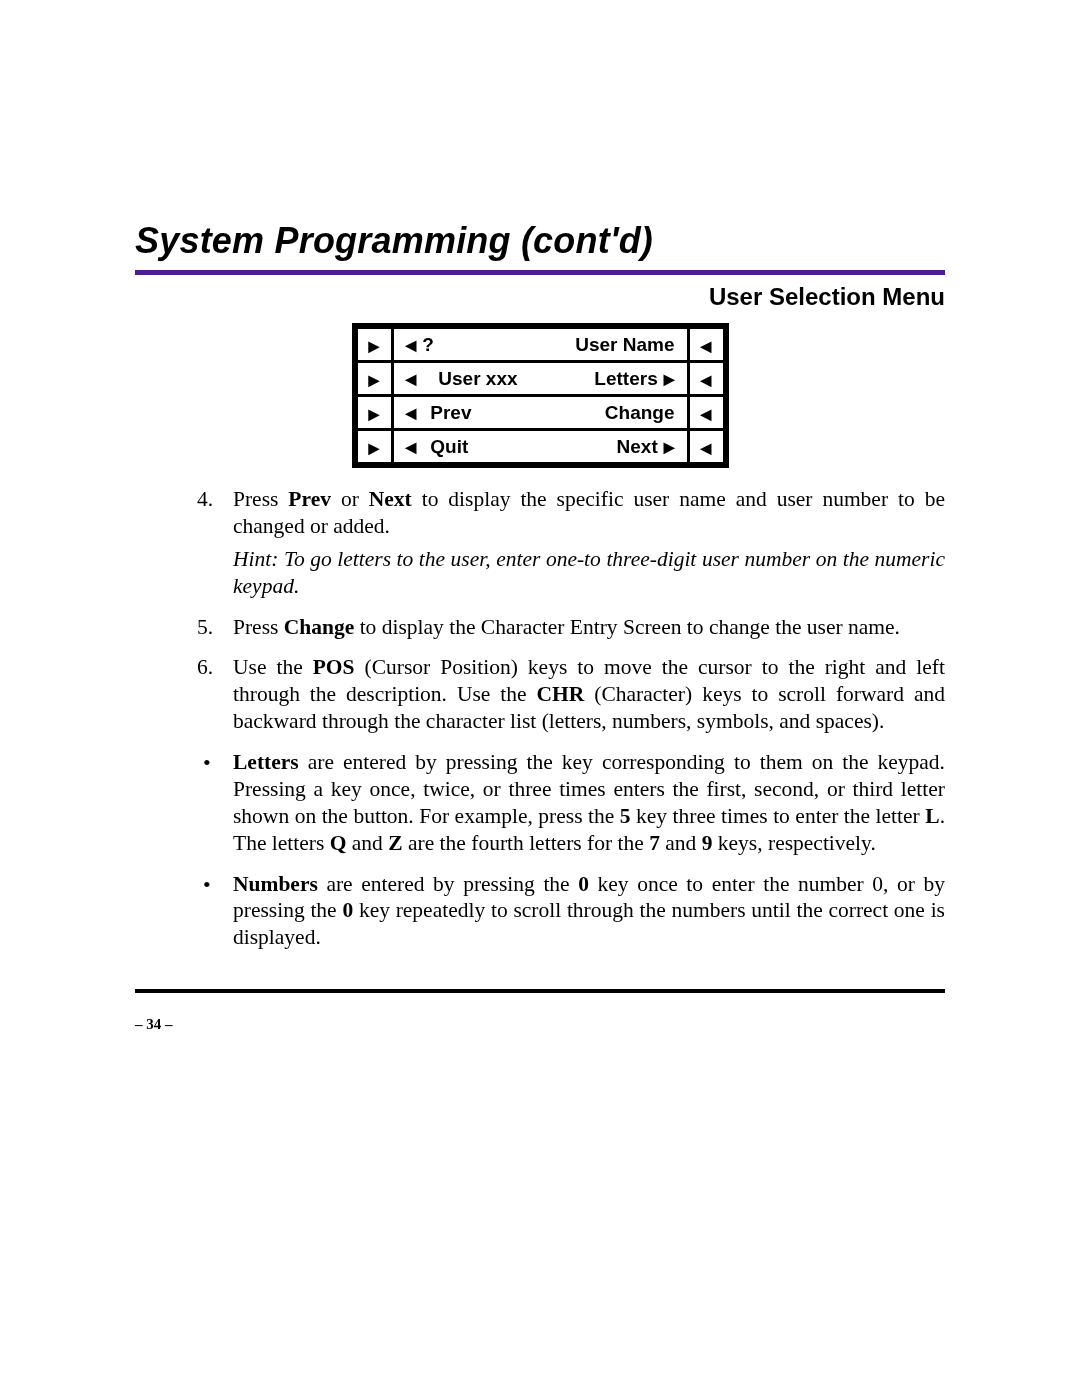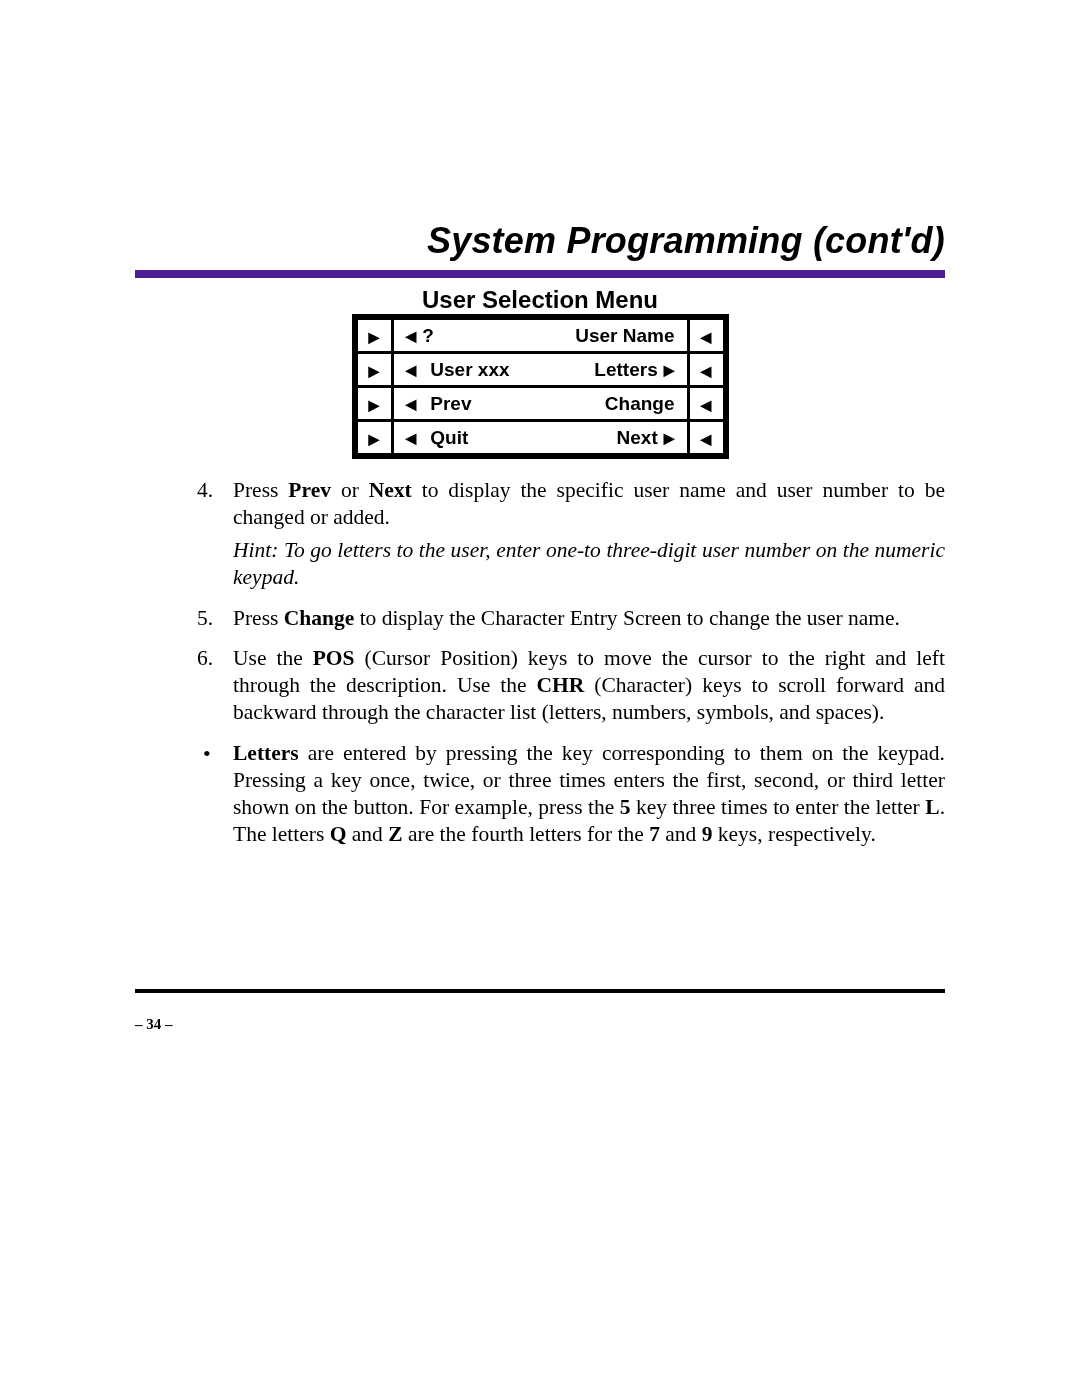--- a/index.html
+++ b/index.html
@@ -20,32 +20,32 @@
     padding: 220px 135px 0 135px;
   }
   .heading {
     font-family: Arial, Helvetica, sans-serif;
     font-style: italic;
     font-weight: bold;
     font-size: 36px;
     letter-spacing: 0.2px;
     margin: 0 0 6px 0;
     padding-bottom: 8px;
-    border-bottom: 8px solid #4c1d95;
-    text-align: right;
+    border-bottom: 5px solid #4c1d95;
   }
   .menu-wrap {
     text-align: center;
     margin-top: 8px;
   }
   .menu-title {
     font-family: Arial, Helvetica, sans-serif;
     font-weight: bold;
     font-size: 24px;
-    margin-bottom: 0;
+    margin-bottom: 12px;
+    text-align: right;
   }
   .lcd {
     display: inline-block;
     border: 3px solid #000;
     box-shadow: inset 2px 2px 0 #888, inset -2px -2px 0 #ccc;
     background: #fff;
   }
   .lcd table {
     border-collapse: collapse;
   }
@@ -174,21 +174,21 @@
                 </div>
               </td>
               <td class="btn"><span class="tri">◀</span></td>
             </tr>
             <tr>
               <td class="btn"><span class="tri">▶</span></td>
               <td class="mid">
                 <div class="midrow">
                   <div class="lgroup">
                     <span class="tri">◀</span>
-                    <span style="margin-left: 8px;">User xxx</span>
+                    <span style="margin-left: 16px;">User xxx</span>
                   </div>
                   <div class="rgroup">
                     <span>Letters</span>
                     <span class="tri">▶</span>
                   </div>
                 </div>
               </td>
               <td class="btn"><span class="tri">◀</span></td>
             </tr>
             <tr>
@@ -247,20 +247,23 @@
         <span class="num">6.</span>
         <span>Use the </span><b>POS</b><span> (Cursor Position) keys to move the cursor to the right and left through the description. Use the </span><b>CHR</b><span> (Character) keys to scroll forward and backward through the character list (letters, numbers, symbols, and spaces).</span>
       </li>
     </ol>
 
 
     <ul class="bullets">
       <li>
         <b>Letters</b><span> are entered by pressing the key corresponding to them on the keypad. Pressing a key once, twice, or three times enters the first, second, or third letter shown on the button. For example, press the </span><b>5</b><span> key three times to enter the letter </span><b>L</b><span>. The letters </span><b>Q</b><span> and </span><b>Z</b><span> are the fourth letters for the </span><b>7</b><span> and </span><b>9</b><span> keys, respectively.</span>
       </li>
+      <li>
+        <b>Numbers</b><span> are entered by pressing the </span><b>0</b><span> key once to enter the number 0, or by pressing the </span><b>0</b><span> key repeatedly to scroll through the numbers until the correct one is displayed.</span>
+      </li>
     </ul>
 
   </div>
 
   <div class="bottom-rule"></div>
   <div class="page-num">– 34 –</div>
 
 </div>
 
 </body></html>

